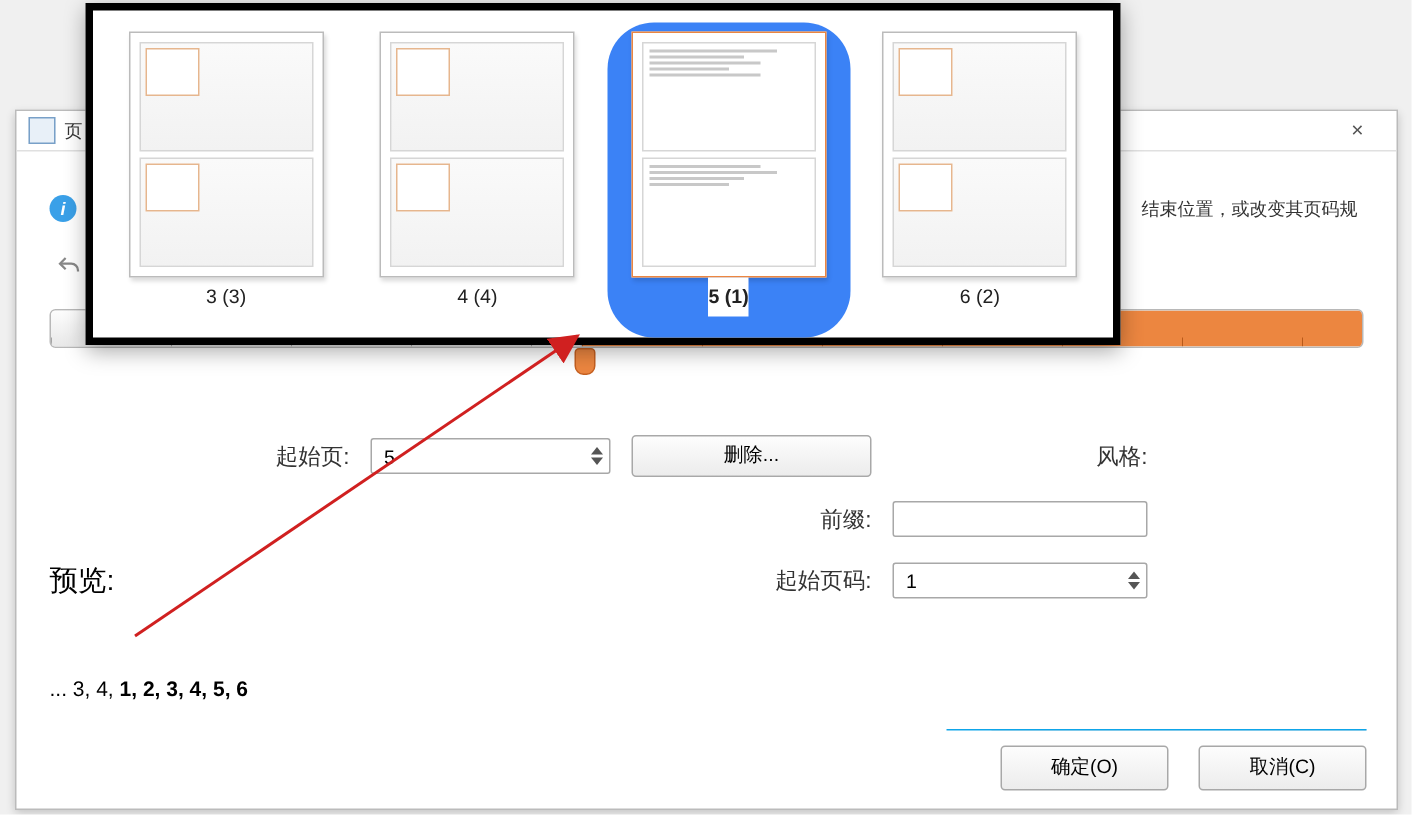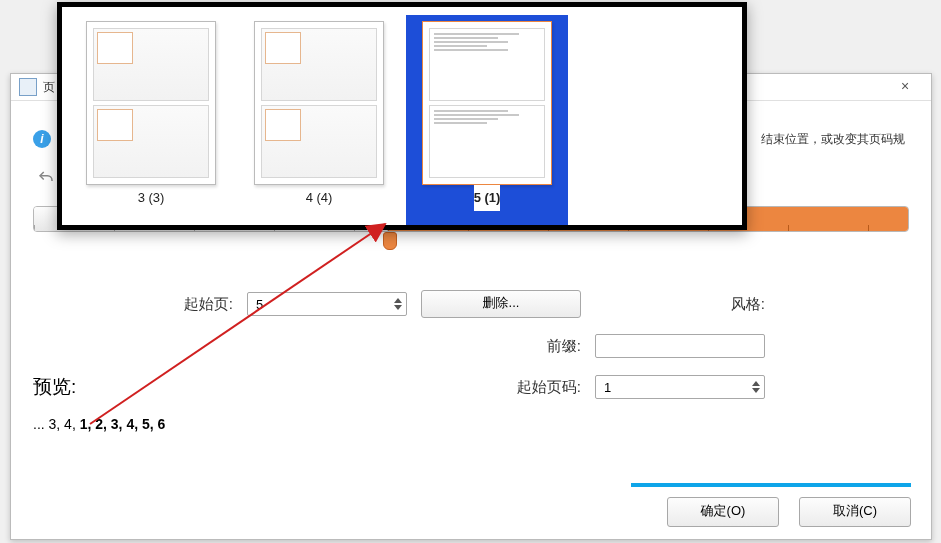--- a/index.html
+++ b/index.html
@@ -199,21 +199,21 @@
   .preview-val { font-size:14px; }
   .preview-val .b { font-weight: bold; }
 
   
   .dlg-buttons {
     position:absolute;
     right: 20px;
     bottom: 12px;
     display:flex;
     gap: 20px;
-    border-top: 4px solid #0ea5e9;
+    border-top: 1px solid #0ea5e9;
     padding-top: 10px;
     width: 280px;
     justify-content: flex-end;
   }
   .dlg-sep {
     position: absolute;
     left: 650px; right: 20px;
     bottom: 52px;
     border-top: 1px solid #d8d8d8;
   }
@@ -239,21 +239,22 @@
     gap: 6px;
     padding: 8px 8px 0 8px;
   }
   .thumb-cell {
     width: 162px;
     display:flex;
     flex-direction:column;
     align-items:center;
   }
   .thumb-cell.selected {
-    background: #1d4ed8;
+    background: #3b82f6;
+    border-radius: 31px;
   }
   .thumb-page {
     width: 130px;
     height: 164px;
     background: #fff;
     border: 1px solid #bbb;
     box-shadow: 1px 2px 3px rgba(0,0,0,0.15);
     margin-top: 6px;
     padding: 6px;
     box-sizing:border-box;
@@ -354,21 +355,21 @@
       <div></div>
 
       <div class="form-label">起始页码:</div>
       <div class="spin">
         <span>1</span>
         <span class="spin-btns">
           <span class="tri tri-up"></span>
           <span class="tri tri-dn"></span>
         </span>
       </div>
-      <div class="preview-val" style="grid-column: span 2;">
+      <div class="preview-val" style="grid-column: span 2; margin-top: 35px;">
         <span>... 3, 4, </span><span class="b">1, 2, 3, 4, 5, 6</span>
       </div>
     </div>
   </div>
 
   <div class="dlg-sep"></div>
   <div class="dlg-buttons">
     <div class="btn">确定(O)</div>
     <div class="btn">取消(C)</div>
   </div>
@@ -409,20 +410,27 @@
               <span class="tl-w70"></span>
               <span class="tl-w80"></span>
               <span class="tl-w60"></span>
               <span class="tl-w50"></span>
             </div>
         </div>
       </div>
       <div class="thumb-caption">5 (1)</div>
     </div>
 
+    <div class="thumb-cell">
+      <div class="thumb-page">
+        <div class="thumb-mini"></div>
+          <div class="thumb-mini"></div>
+      </div>
+      <div class="thumb-caption">6 (2)</div>
+    </div>
 
   </div>
 </div>
 
 <svg class="arrow-svg" viewBox="0 0 330 220">
   <defs>
     <marker id="ah" markerWidth="12" markerHeight="12" refX="9" refY="5" orient="auto">
       <path d="M0,0 L10,5 L0,10 z" fill="#d02020"></path>
     </marker>
   </defs>

